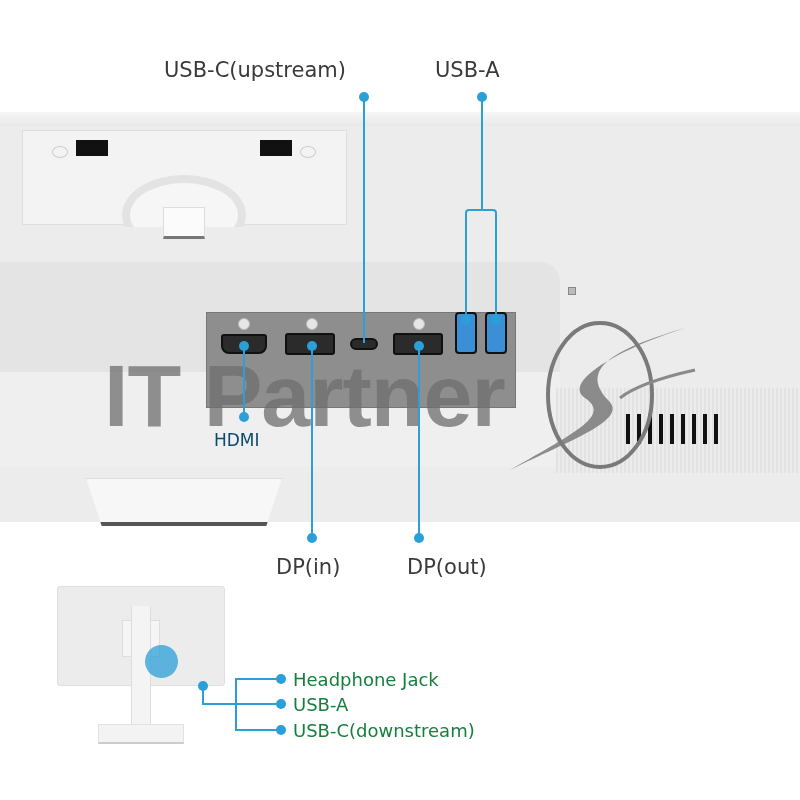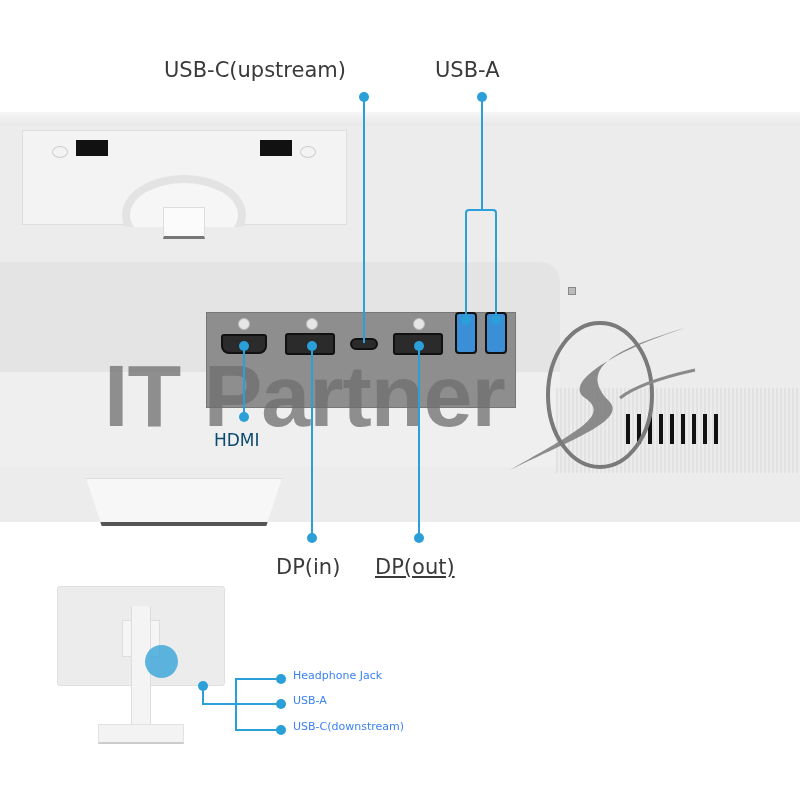--- a/index.html
+++ b/index.html
@@ -1,19 +1,19 @@
 <!DOCTYPE html>
 <html><head>
 <meta charset="utf-8">
 <style>
   html,body{margin:0;padding:0;background:#fff;}
   body{width:800px;height:800px;position:relative;overflow:hidden;font-family:"DejaVu Sans","Liberation Sans",sans-serif;}
   .abs{position:absolute;}
   .lbl{position:absolute;color:#3a3a3a;font-size:21px;white-space:nowrap;}
-  .lbl-sm{position:absolute;color:#3b82f6;font-size:11px;white-space:nowrap;}
+  .lbl-sm{position:absolute;color:#15803d;font-size:18px;white-space:nowrap;}
   .vline{position:absolute;width:2px;background:#2a9fd8;}
   .hline{position:absolute;height:2px;background:#2a9fd8;}
   .dot{position:absolute;width:10px;height:10px;border-radius:50%;background:#2a9fd8;}
   .port{position:absolute;background:#2b2b2b;border:2px solid #111;box-sizing:border-box;}
   .screw{position:absolute;width:12px;height:12px;border-radius:50%;background:#e6e6e6;border:1px solid #bbb;box-sizing:border-box;}
 </style>
 </head>
 <body>
 
 <div class="abs" style="left:0;top:112px;width:800px;height:410px;background:#ececec;border-top-left-radius:4px;"></div>
@@ -73,21 +73,21 @@
 <div class="lbl-sm" style="left:214px;top:430px;font-size:17px;color:#0c4a6e;">HDMI</div>
 
 <div class="dot" style="left:307px;top:341px;"></div>
 <div class="vline" style="left:311px;top:346px;height:190px;"></div>
 <div class="dot" style="left:307px;top:533px;"></div>
 <div class="lbl" style="left:276px;top:555px;">DP(in)</div>
 
 <div class="dot" style="left:414px;top:341px;"></div>
 <div class="vline" style="left:418px;top:346px;height:190px;"></div>
 <div class="dot" style="left:414px;top:533px;"></div>
-<div class="lbl" style="left:375px;top:555px;text-decoration:underline;">DP(out)</div>
+<div class="lbl" style="left:407px;top:555px;">DP(out)</div>
 
 <div class="abs" style="left:57px;top:586px;width:168px;height:100px;background:#ececec;border:1px solid #e0e0e0;border-radius:3px;box-sizing:border-box;"></div>
 <div class="abs" style="left:122px;top:620px;width:36px;height:35px;background:#f5f5f5;border:1px solid #ddd;"></div>
 <div class="abs" style="left:131px;top:606px;width:18px;height:132px;background:#f4f4f4;border-left:1px solid #ddd;border-right:1px solid #ddd;"></div>
 <div class="abs" style="left:98px;top:724px;width:86px;height:20px;background:#f3f3f3;border:1px solid #e2e2e2;border-bottom:2px solid #ccc;box-sizing:border-box;"></div>
 <div class="abs" style="left:145px;top:645px;width:33px;height:33px;border-radius:50%;background:rgba(42,159,216,0.75);"></div>
 
 <div class="dot" style="left:198px;top:681px;"></div>
 <div class="vline" style="left:202px;top:686px;height:19px;"></div>
 <div class="hline" style="left:202px;top:703px;width:36px;"></div>

